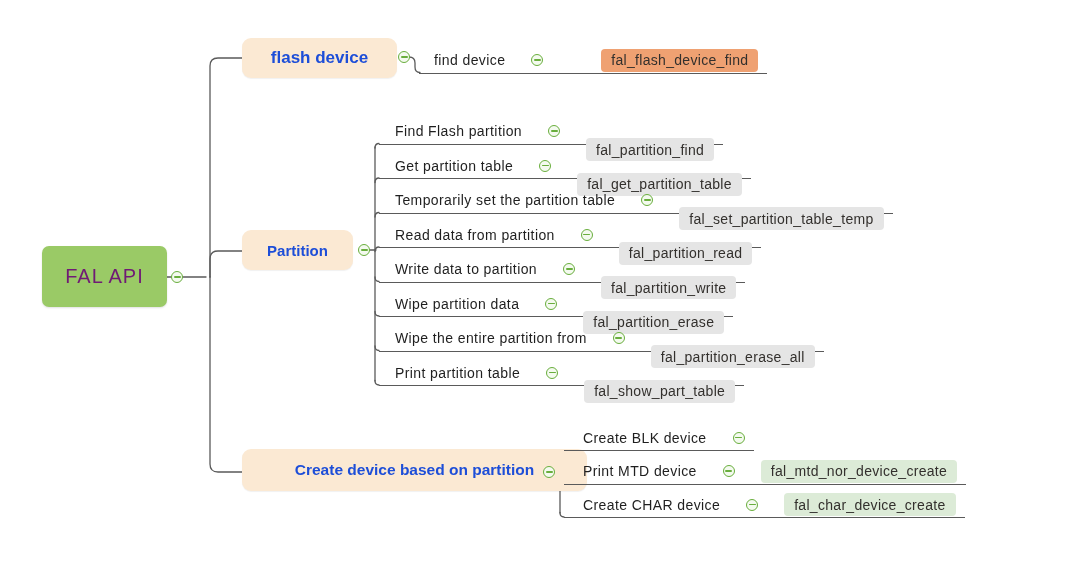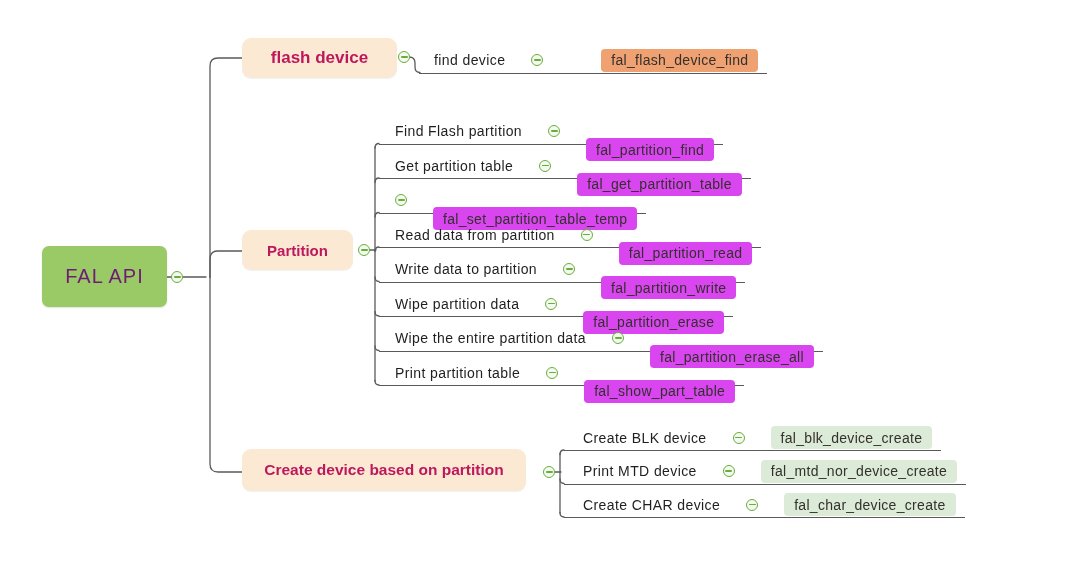--- a/index.html
+++ b/index.html
@@ -11,26 +11,26 @@
 
   
   .root-node{
     position:absolute;left:42px;top:246px;width:125px;height:61px;
     background:#9aca66;border-radius:7px;display:flex;align-items:center;justify-content:center;
     color:#701a75;font-size:20px;letter-spacing:1px;box-shadow:0 1px 2px rgba(0,0,0,.12);
   }
   
   .branch-node{
     position:absolute;background:#fbe9d3;border-radius:9px;
-    display:flex;align-items:center;justify-content:center;color:#be185d;
+    display:flex;align-items:center;justify-content:center;color:#1d4ed8;
     box-shadow:0 1px 1px rgba(0,0,0,.06);
   }
   .branch-flash{left:242px;top:38px;width:155px;height:40px;font-size:17px;font-weight:700;}
   .branch-partition{left:242px;top:230px;width:111px;height:40px;font-size:15px;font-weight:700;}
-  .branch-create{left:242px;top:449px;width:284px;height:42px;font-size:15.5px;font-weight:700;}
+  .branch-create{left:242px;top:449px;width:345px;height:42px;font-size:15.5px;font-weight:700;}
 
   
   .collapse{
     box-sizing:border-box;width:12px;height:12px;border-radius:50%;
     border:1.5px solid #69ae3d;background:#f4faef;position:relative;flex:0 0 auto;
   }
   .collapse::after{
     content:"";position:absolute;left:1.5px;right:1.5px;top:50%;margin-top:-0.75px;
     height:1.5px;background:#69ae3d;border-radius:1px;
   }
@@ -40,21 +40,21 @@
   .leaf-row{
     position:absolute;height:25px;display:flex;align-items:center;gap:26px;
     border-bottom:1.3px solid #5a5a5a;padding-right:9px;white-space:nowrap;
   }
   .leaf-label{font-size:14px;letter-spacing:0.4px;color:#1f1f1f;}
   .leaf-box{
     height:23px;display:flex;align-items:center;border-radius:4px;
     padding:0 10px;font-size:14px;letter-spacing:0.3px;color:#33302d;
   }
   .leaf-box.orange{background:#efa172;margin-left:32px;}
-  .leaf-box.pink{background:#d946ef;margin-top:37px;}
+  .leaf-box.pink{background:#e5e5e5;margin-top:37px;}
   .leaf-box.green{background:#dcebd7;}
 </style>
 </head>
 <body>
 
 <div class="canvas">
 
   <svg class="connectors" width="1069" height="561" viewBox="0 0 1069 561">
     <g fill="none" stroke="#5a5a5a" stroke-width="1.3" stroke-linecap="round">
 
@@ -103,56 +103,56 @@
     <span class="leaf-label">Find Flash partition</span>
     <span class="collapse"></span>
     <span class="leaf-box pink">fal_partition_find</span>
   </div>
   <div class="leaf-row" style="left:379px;top:153px;padding-left:16px">
     <span class="leaf-label">Get partition table</span>
     <span class="collapse"></span>
     <span class="leaf-box pink">fal_get_partition_table</span>
   </div>
   <div class="leaf-row" style="left:379px;top:187.5px;padding-left:16px">
+    <span class="leaf-label">Temporarily set the partition table</span>
     <span class="collapse"></span>
     <span class="leaf-box pink">fal_set_partition_table_temp</span>
   </div>
   <div class="leaf-row" style="left:379px;top:222px;padding-left:16px">
     <span class="leaf-label">Read data from partition</span>
     <span class="collapse"></span>
     <span class="leaf-box pink">fal_partition_read</span>
   </div>
   <div class="leaf-row" style="left:379px;top:256.5px;padding-left:16px">
     <span class="leaf-label">Write data to partition</span>
     <span class="collapse"></span>
     <span class="leaf-box pink">fal_partition_write</span>
   </div>
   <div class="leaf-row" style="left:379px;top:291px;padding-left:16px">
     <span class="leaf-label">Wipe partition data</span>
     <span class="collapse"></span>
     <span class="leaf-box pink">fal_partition_erase</span>
   </div>
   <div class="leaf-row" style="left:379px;top:325.5px;padding-left:16px">
-    <span class="leaf-label">Wipe the entire partition data</span>
+    <span class="leaf-label">Wipe the entire partition from</span>
     <span class="collapse"></span>
     <span class="leaf-box pink">fal_partition_erase_all</span>
   </div>
   <div class="leaf-row" style="left:379px;top:360px;padding-left:16px">
     <span class="leaf-label">Print partition table</span>
     <span class="collapse"></span>
     <span class="leaf-box pink">fal_show_part_table</span>
   </div>
 
   <div class="branch-node branch-create">Create device based on partition</div>
   <span class="collapse abs" style="left:543px;top:466px"></span>
 
   <div class="leaf-row" style="left:564px;top:425px;padding-left:19px">
     <span class="leaf-label">Create BLK device</span>
     <span class="collapse"></span>
-    <span class="leaf-box green">fal_blk_device_create</span>
   </div>
   <div class="leaf-row" style="left:564px;top:458.5px;padding-left:19px">
     <span class="leaf-label">Print MTD device</span>
     <span class="collapse"></span>
     <span class="leaf-box green">fal_mtd_nor_device_create</span>
   </div>
   <div class="leaf-row" style="left:564px;top:492px;padding-left:19px">
     <span class="leaf-label">Create CHAR device</span>
     <span class="collapse"></span>
     <span class="leaf-box green">fal_char_device_create</span>

